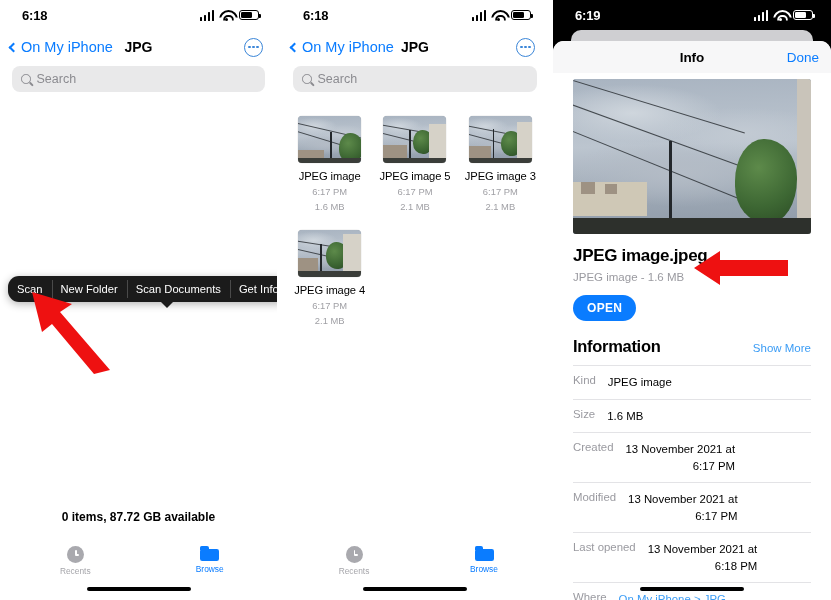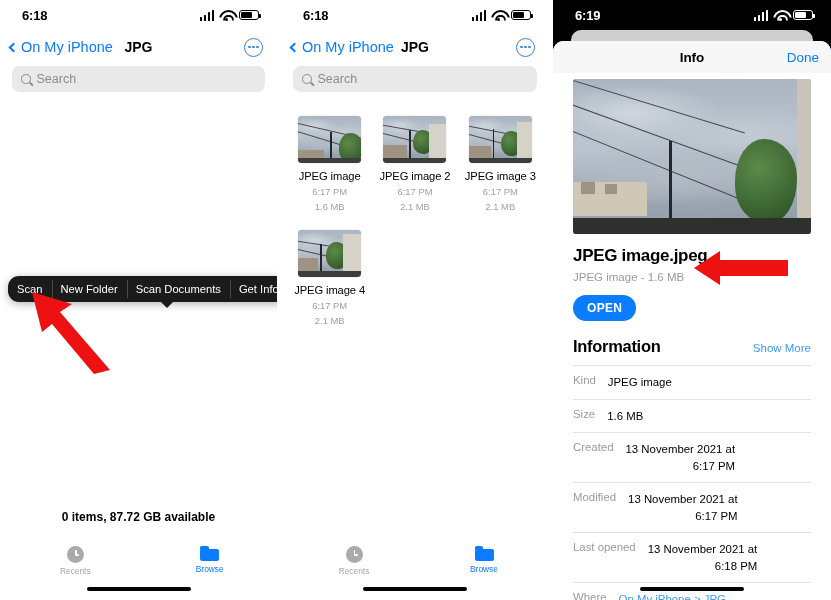--- a/index.html
+++ b/index.html
@@ -491,21 +491,21 @@
             <div class="sky"></div>
             <div class="wire" style="left:-4px; top:8px; width:72px; height:1px; transform:rotate(10deg);"></div>
             <div class="wire" style="left:-4px; top:16px; width:72px; height:1px; transform:rotate(14deg);"></div>
             <div class="pole" style="left:26px; top:14px; width:1.6px; height:33px;"></div>
             <div class="tree" style="left:30px; top:14px; width:20px; height:24px;"></div>
             <div class="bldg" style="right:0; top:8px; width:17px; height:39px;"></div>
             <div class="bldg dark" style="left:0; bottom:0; width:24px; height:18px;"></div>
             <div class="ground" style="height:5px;"></div>
           </div>
         </div>
-        <div class="file-name">JPEG image 2</div>
+        <div class="file-name">JPEG image 5</div>
         <div class="file-time">6:17 PM</div>
         <div class="file-size">2.1 MB</div>
       </div>
 
       <div class="file-cell">
         <div class="thumb">
           <div class="photo">
             <div class="sky"></div>
             <div class="wire" style="left:-4px; top:9px; width:72px; height:1px; transform:rotate(11deg);"></div>
             <div class="wire" style="left:-4px; top:17px; width:72px; height:1px; transform:rotate(15deg);"></div>

